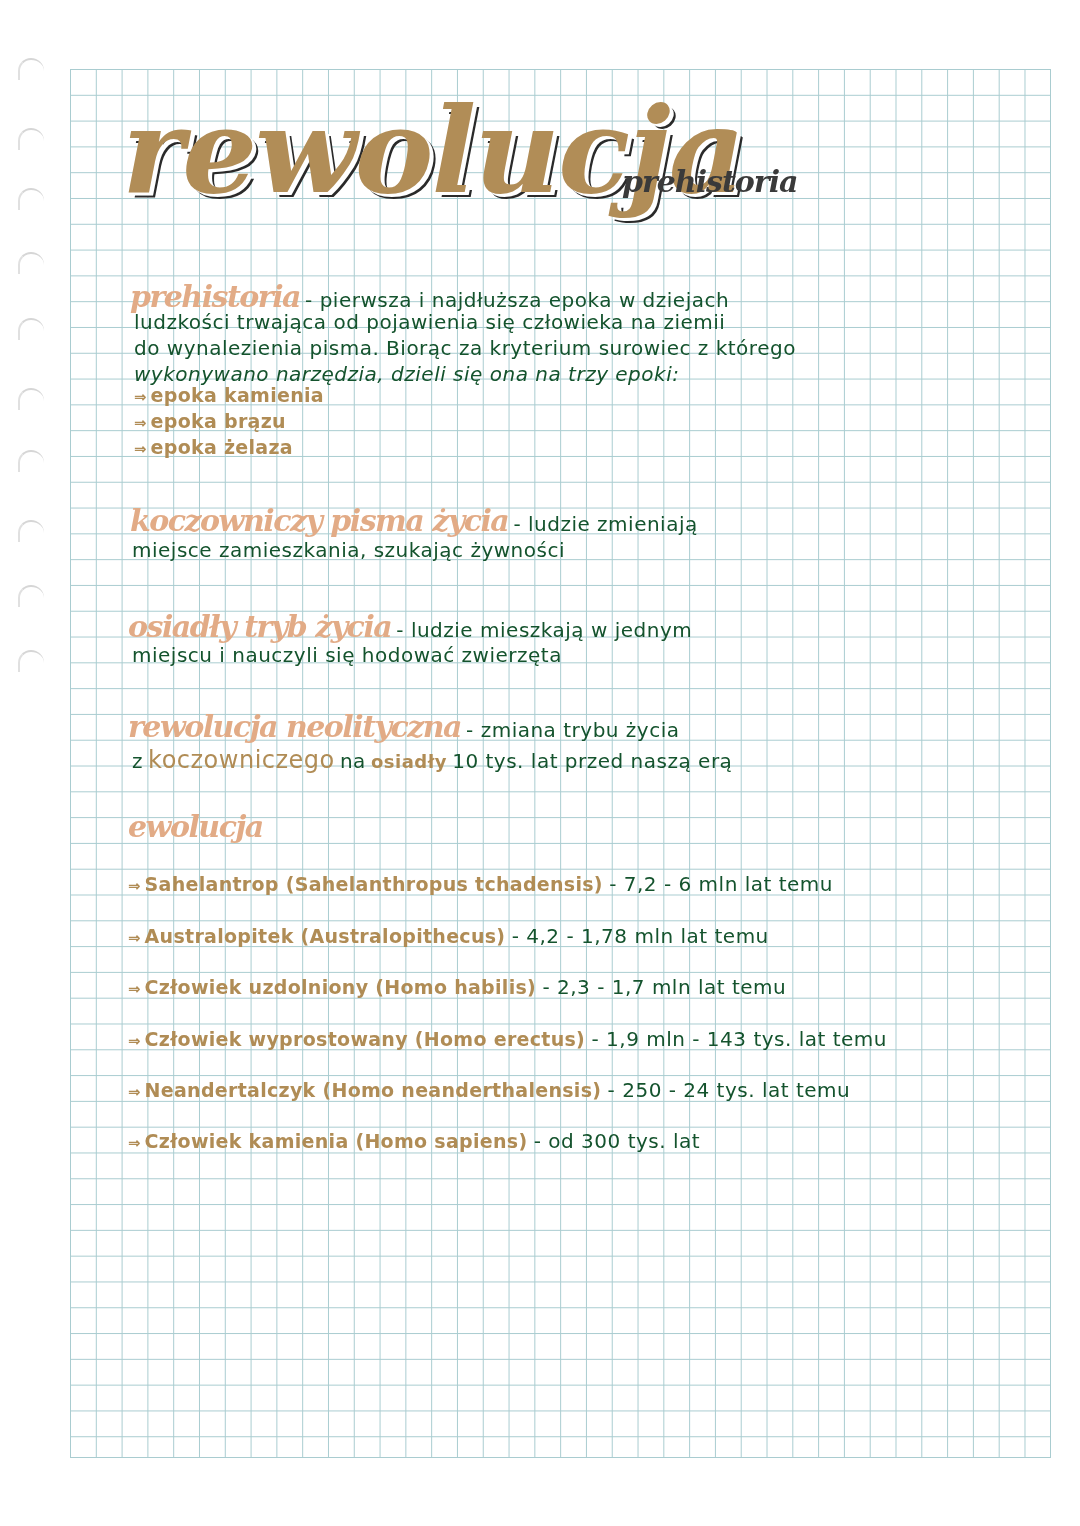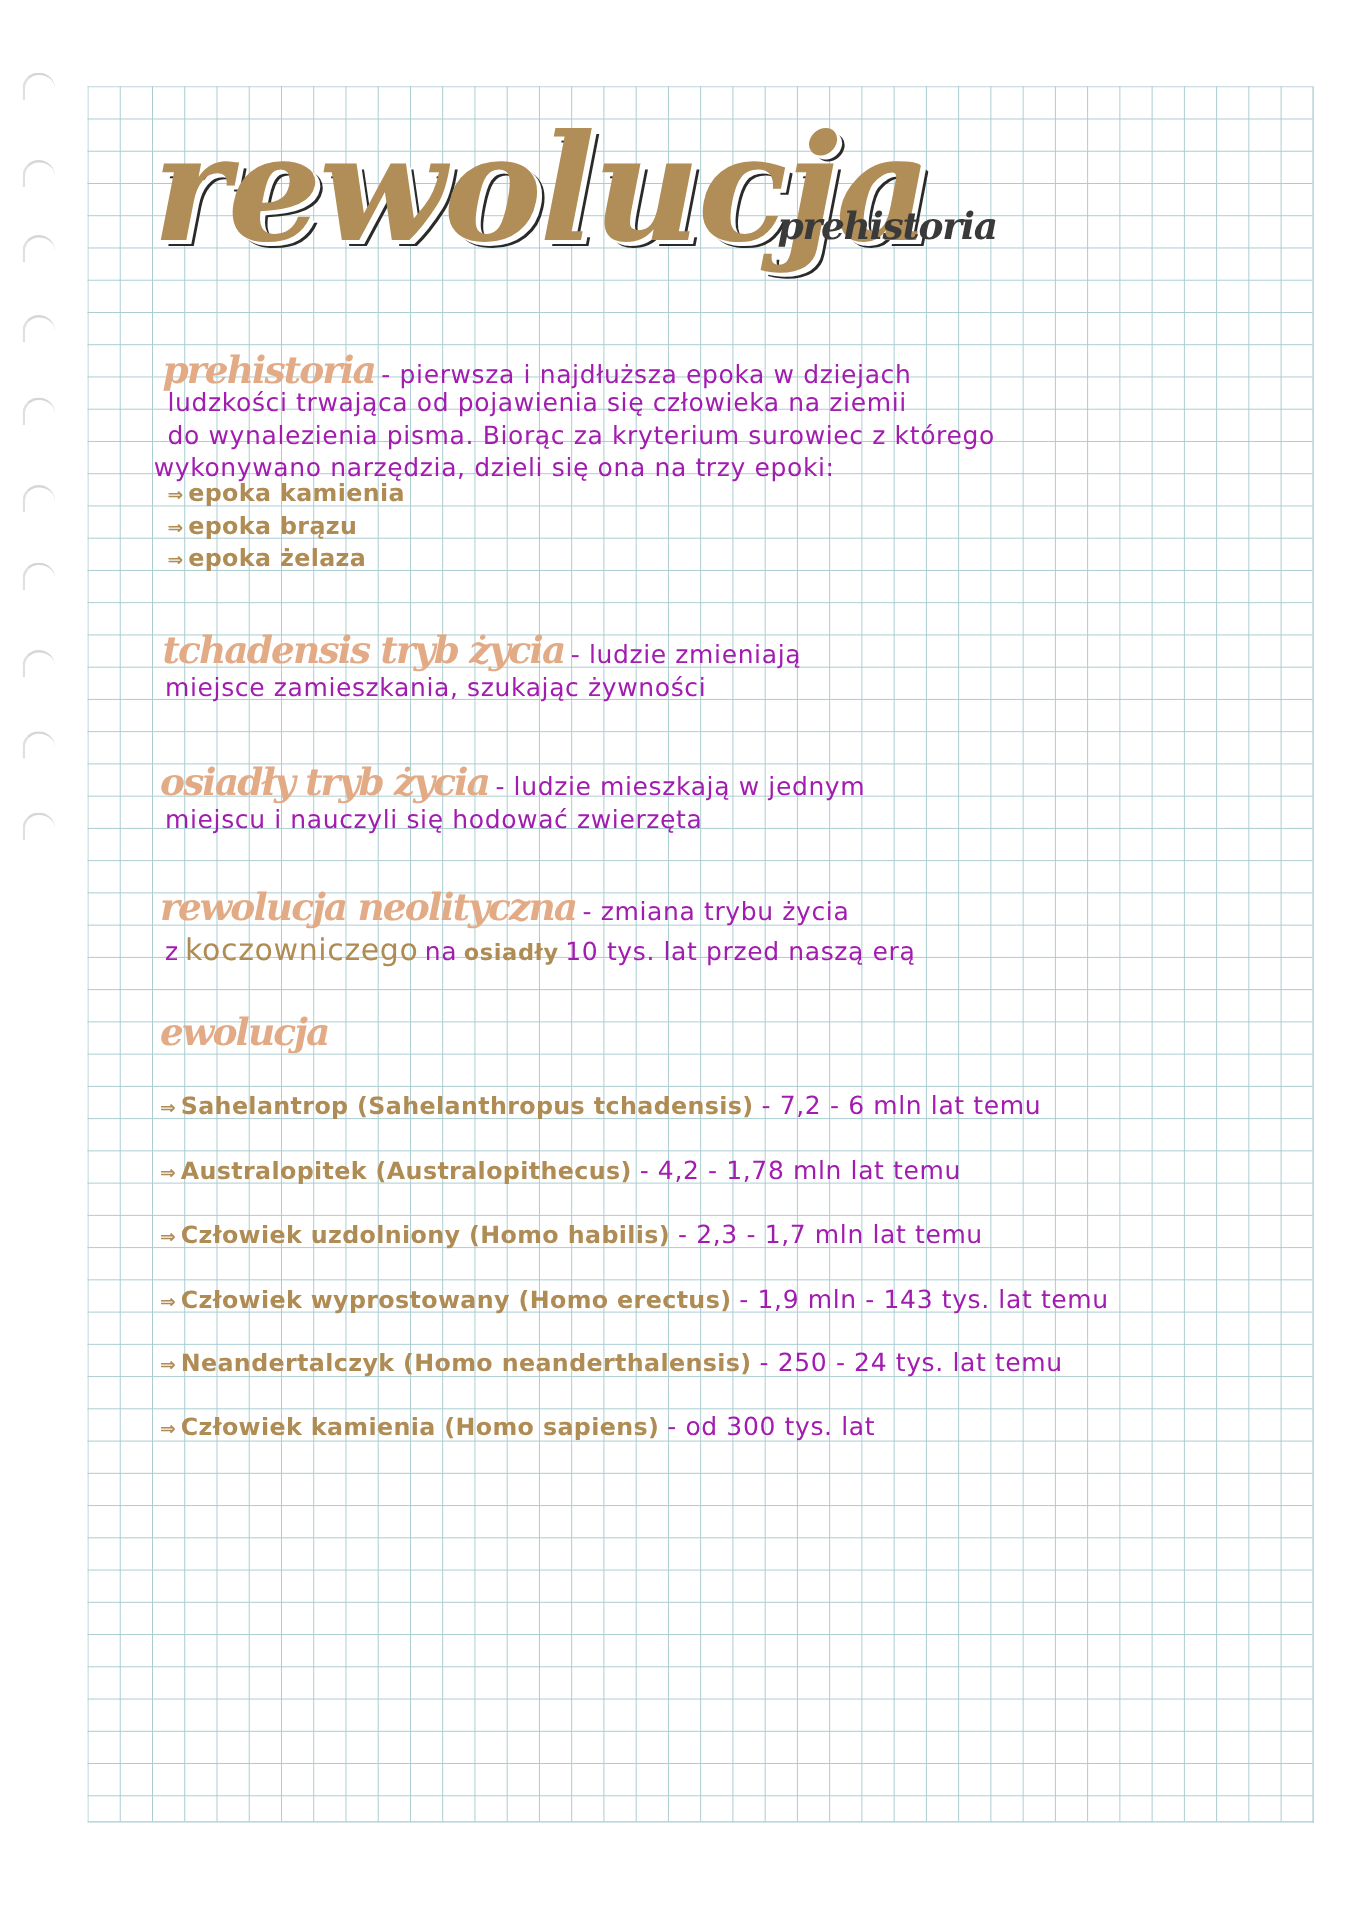--- a/index.html
+++ b/index.html
@@ -30,21 +30,21 @@
   }
   .subtitle {
     left: 622px; top: 164px; font-family: "DejaVu Serif", serif; font-style: italic; font-weight: bold;
     font-size: 30px; letter-spacing: -1px;
   }
   .brush {
     font-family: "DejaVu Serif", serif; font-style: italic; font-weight: bold;
     font-size: 30px; letter-spacing: -1.5px; line-height: 1;
   }
   .hand {
-    font-family: "DejaVu Sans", sans-serif; font-size: 20px; color: #a21caf; line-height: 1;
+    font-family: "DejaVu Sans", sans-serif; font-size: 20px; color: #14532d; line-height: 1;
     letter-spacing: 0.5px;
   }
   .bullet-text {
     font-family: "DejaVu Sans", sans-serif; font-weight: bold; font-size: 19px; line-height: 1; letter-spacing: 0.3px; text-align: center;
   }
   .arrow { font-weight: bold; font-size: 15px; margin-right: 4px; }
   .evo-row { font-size: 20px; line-height: 1; }
   .evo-row .hand { font-size: 20px; text-align: center; }
 </style>
 </head>
@@ -65,34 +65,34 @@
 
 <div class="abs title" style="color:#b18d57">rewolucja</div>
 <div class="abs subtitle" style="color:#3a3a3a">prehistoria</div>
 
 <div class="abs" style="left:130px; top:282px;">
   <span class="brush" style="color:#e2ab86">prehistoria</span>
   <span class="hand">- pierwsza  i  najdłuższa   epoka  w  dziejach</span>
 </div>
 <div class="abs hand" style="left:134px; top:312px;">ludzkości  trwająca  od  pojawienia  się  człowieka  na  ziemii</div>
 <div class="abs hand" style="left:134px; top:338px;">do  wynalezienia  pisma. Biorąc  za  kryterium  surowiec  z  którego</div>
-<div class="abs hand" style="left:123px; top:364px;">wykonywano   narzędzia, dzieli  się  ona  na  trzy  epoki:</div>
+<div class="abs hand" style="left:134px; top:364px;font-style:italic;">wykonywano   narzędzia, dzieli  się  ona  na  trzy  epoki:</div>
 
 <div class="abs" style="left:134px; top:386px; color:#b08c55">
   <span class="arrow">⇒</span><span class="bullet-text">epoka kamienia</span>
 </div>
 <div class="abs" style="left:134px; top:412px; color:#b08c55">
   <span class="arrow">⇒</span><span class="bullet-text">epoka brązu</span>
 </div>
 <div class="abs" style="left:134px; top:438px; color:#b08c55">
   <span class="arrow">⇒</span><span class="bullet-text">epoka żelaza</span>
 </div>
 
 <div class="abs" style="left:130px; top:506px;">
-  <span class="brush" style="color:#e2ab86">tchadensis tryb życia</span>
+  <span class="brush" style="color:#e2ab86">koczowniczy pisma życia</span>
   <span class="hand">- ludzie zmieniają</span>
 </div>
 <div class="abs hand" style="left:132px; top:540px;">miejsce  zamieszkania,  szukając   żywności</div>
 
 <div class="abs" style="left:128px; top:612px;">
   <span class="brush" style="color:#e2ab86">osiadły tryb życia</span>
   <span class="hand">- ludzie   mieszkają   w   jednym</span>
 </div>
 <div class="abs hand" style="left:132px; top:645px;text-align:center;">miejscu   i   nauczyli   się  hodować  zwierzęta</div>
 

